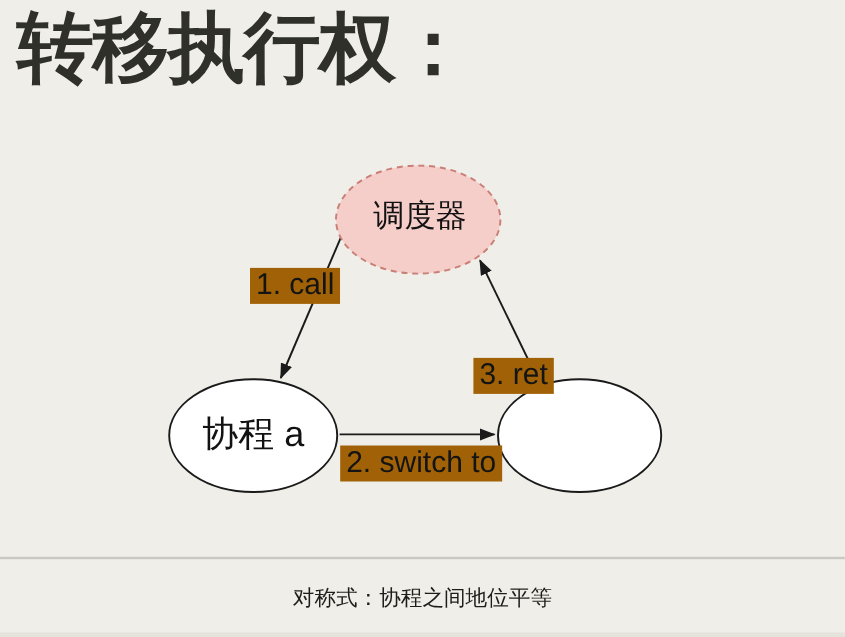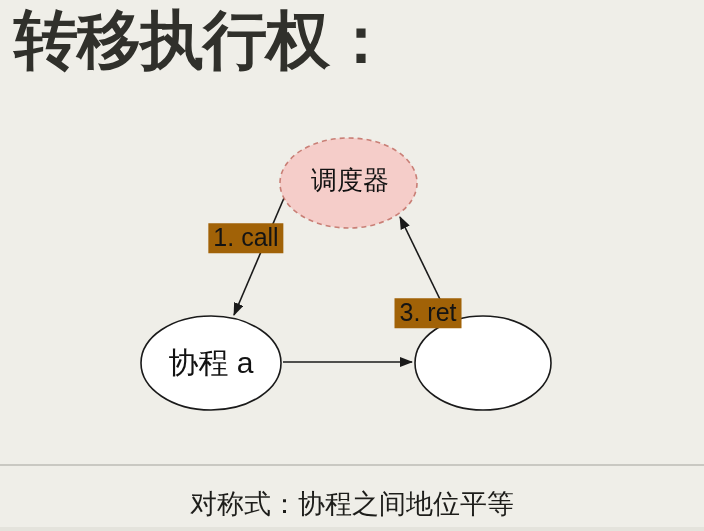--- a/index.html
+++ b/index.html
@@ -78,21 +78,21 @@
     width: 704px;
     height: 2px;
     background: #c9c8c2;
   }
   .footer-text {
     position: absolute;
     left: 0;
     top: 486px;
     width: 704px;
     text-align: center;
-    font-size: 27px;
+    font-size: 18px;
     font-weight: 500;
     color: #1d1d1a;
   }
   .bottom-strip {
     position: absolute;
     left: 0;
     bottom: 0;
     width: 704px;
     height: 4px;
     background: #e4e3dc;
@@ -117,20 +117,21 @@
     <line class="edge-line" x1="284" y1="198" x2="234" y2="315" marker-end="url(#arrow)"></line>
     <line class="edge-line" x1="283" y1="362" x2="412" y2="362" marker-end="url(#arrow)"></line>
     <line class="edge-line" x1="452" y1="324" x2="400" y2="217" marker-end="url(#arrow)"></line>
 
     <ellipse cx="348.5" cy="183" rx="68.5" ry="45" stroke-dasharray="5,4" stroke-width="1.6" stroke="#c97f76" fill="#f5cdc9"></ellipse>
     <ellipse cx="211" cy="363" rx="70" ry="47" stroke-width="1.6" stroke="#1a1a1a" fill="#ffffff"></ellipse>
     <ellipse cx="483" cy="363" rx="68" ry="47" stroke-width="1.6" stroke="#1a1a1a" fill="#ffffff"></ellipse>
   </svg>
 
   <div class="edge-label" style="left:246px; top:238px;">1. call</div>
+  <div class="edge-label" style="left:351px; top:386px;">2. switch to</div>
   <div class="edge-label" style="left:428px; top:271px;margin-top:42px;">3. ret</div>
 
   <div class="node-label scheduler" style="left:350px; top:180px;">调度器</div>
   <div class="node-label coroutine" style="left:211px; top:362px;">协程 a</div>
 
   <div class="divider"></div>
   <div class="footer-text">对称式：协程之间地位平等</div>
   <div class="bottom-strip"></div>
 
 </div>

